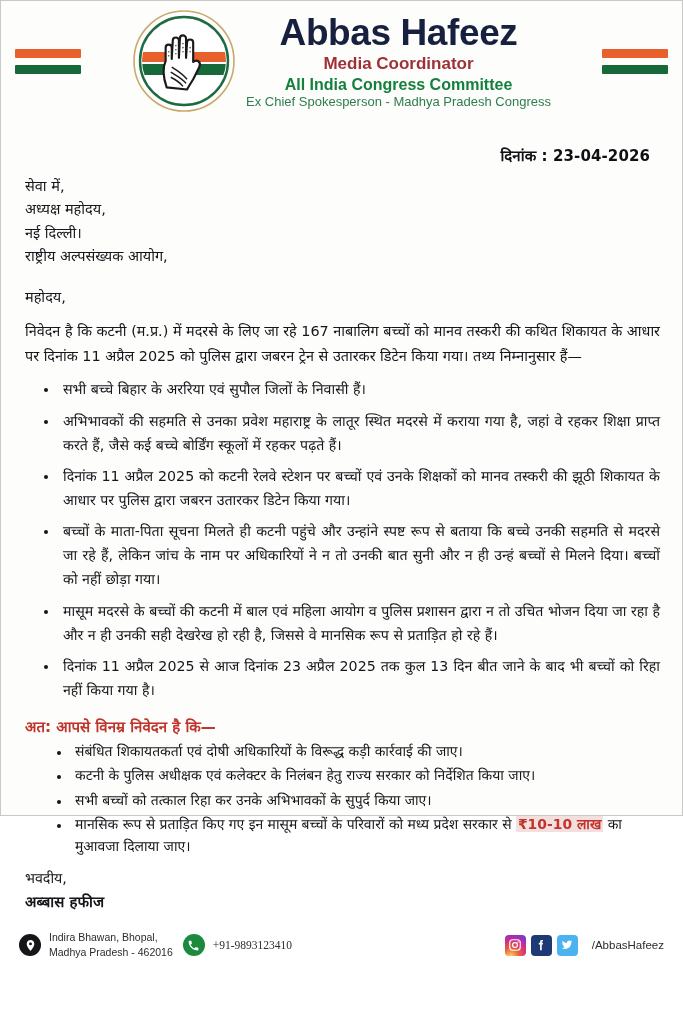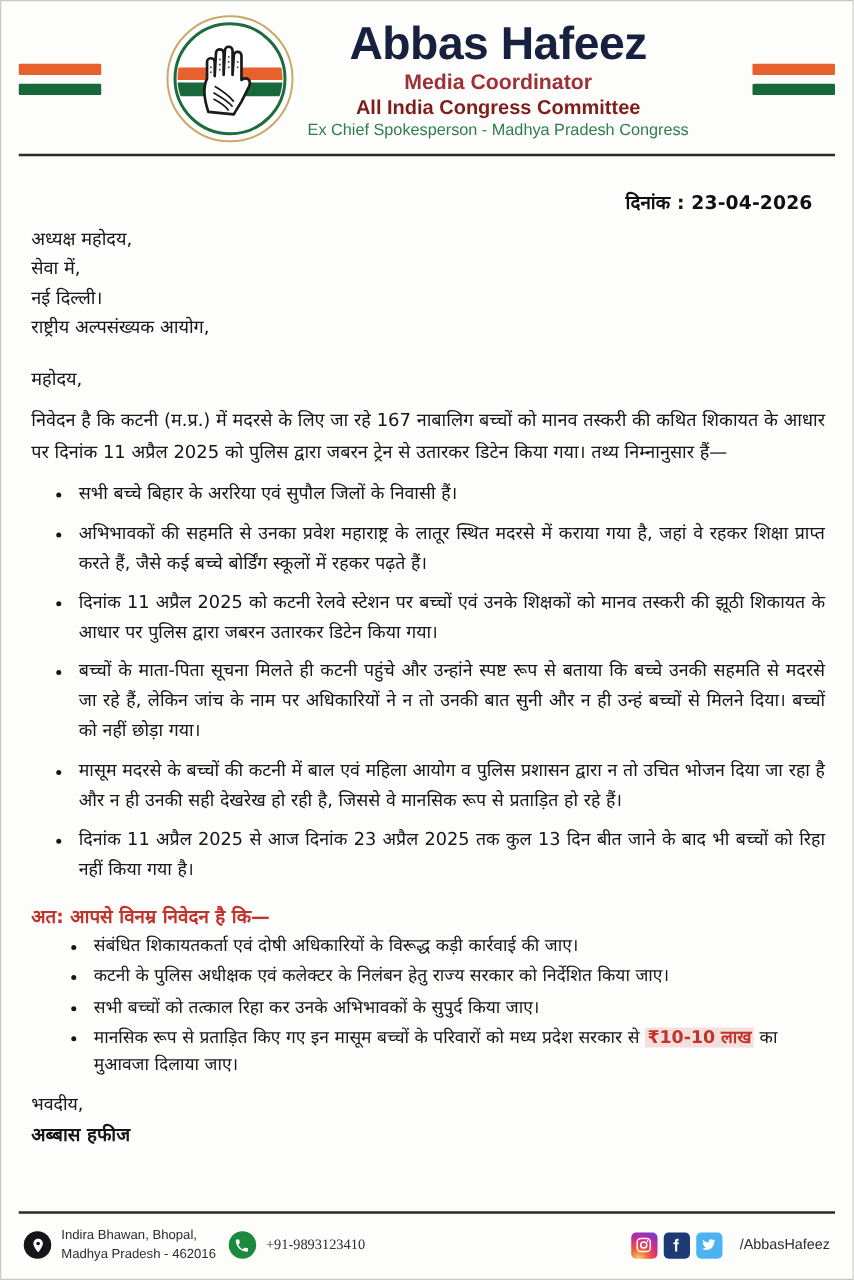--- a/index.html
+++ b/index.html
@@ -8,21 +8,21 @@
     width: 683px;
     height: 1024px;
     background: #ffffff;
     font-family: "DejaVu Sans", sans-serif;
     overflow: hidden;
   }
 
   .page {
     position: relative;
     width: 683px;
-    height: 1024px;
+    height: 816px;
     background: #fdfdfc;
     border: 1px solid #c9c9c9;
     display: flex;
     flex-direction: column;
   }
 
   
   .letterhead {
     display: flex;
     align-items: center;
@@ -62,21 +62,21 @@
     font-family: "Liberation Sans", sans-serif;
     font-size: 17px;
     font-weight: bold;
     color: #9e3036;
     margin-top: 1px;
   }
   .committee {
     font-family: "Liberation Sans", sans-serif;
     font-size: 16px;
     font-weight: bold;
-    color: #7f1d1d;
+    color: #15803d;
     margin-top: 2px;
   }
   .ex-role {
     font-family: "Liberation Sans", sans-serif;
     font-size: 13px;
     color: #2f7d4f;
     margin-top: 2px;
   }
 
   .header-rule {
@@ -297,22 +297,22 @@
     </div>
   </div>
 
   <div class="header-rule"></div>
 
   <div class="body-area">
 
     <div class="date-line">दिनांक : 23-04-2026</div>
 
     <div class="addressee">
+      <div>सेवा में,</div>
       <div>अध्यक्ष महोदय,</div>
-      <div>सेवा में,</div>
       <div>नई दिल्ली।</div>
       <div>राष्ट्रीय अल्पसंख्यक आयोग,</div>
     </div>
 
 
     <div class="salutation">महोदय,</div>
 
     <div class="intro">निवेदन है कि कटनी (म.प्र.) में मदरसे के लिए जा रहे 167 नाबालिग बच्चों को मानव तस्करी की कथित शिकायत के आधार पर दिनांक 11 अप्रैल 2025 को पुलिस द्वारा जबरन ट्रेन से उतारकर डिटेन किया गया। तथ्य निम्नानुसार हैं—</div>
 
     <ul class="facts">

